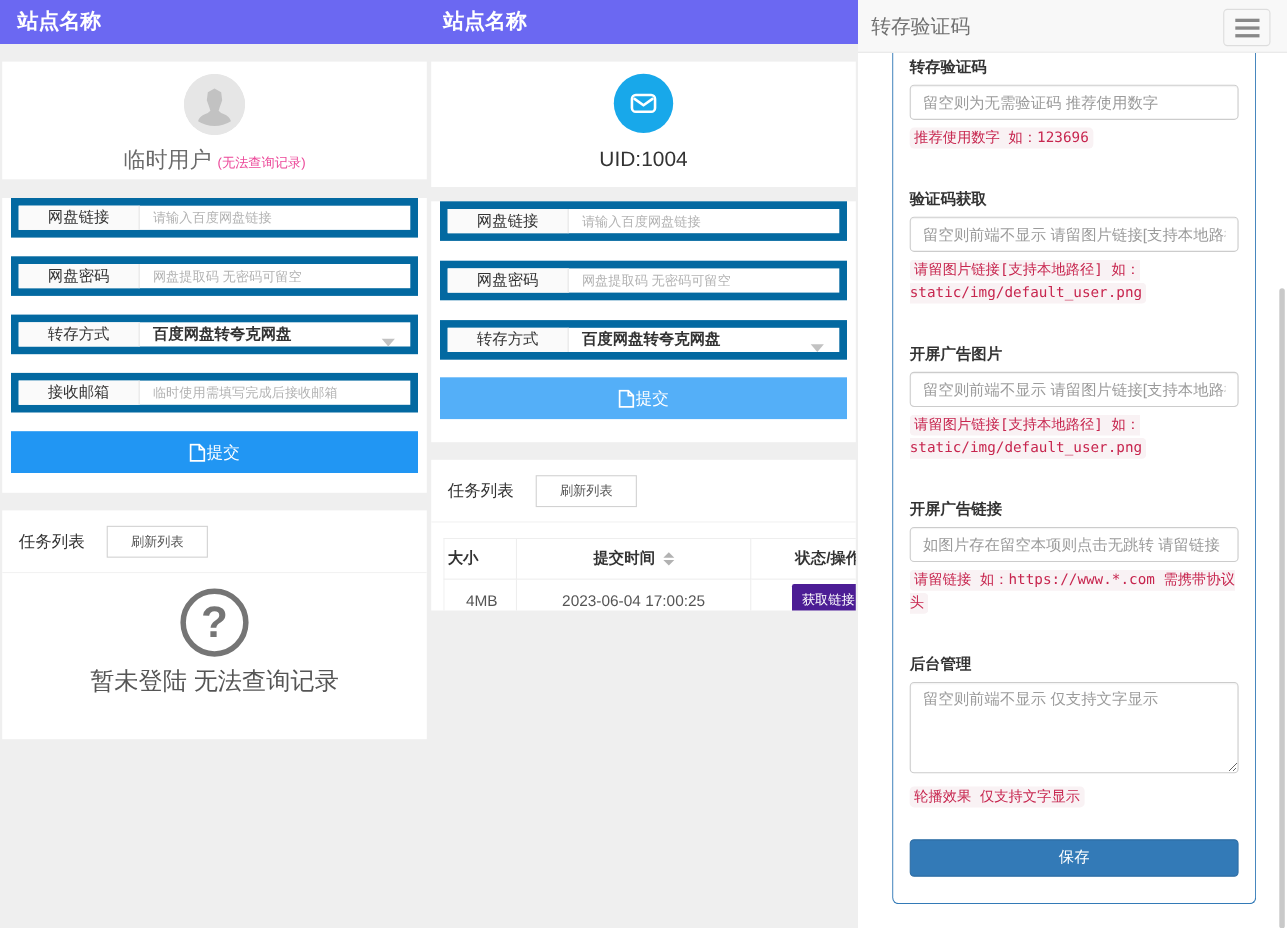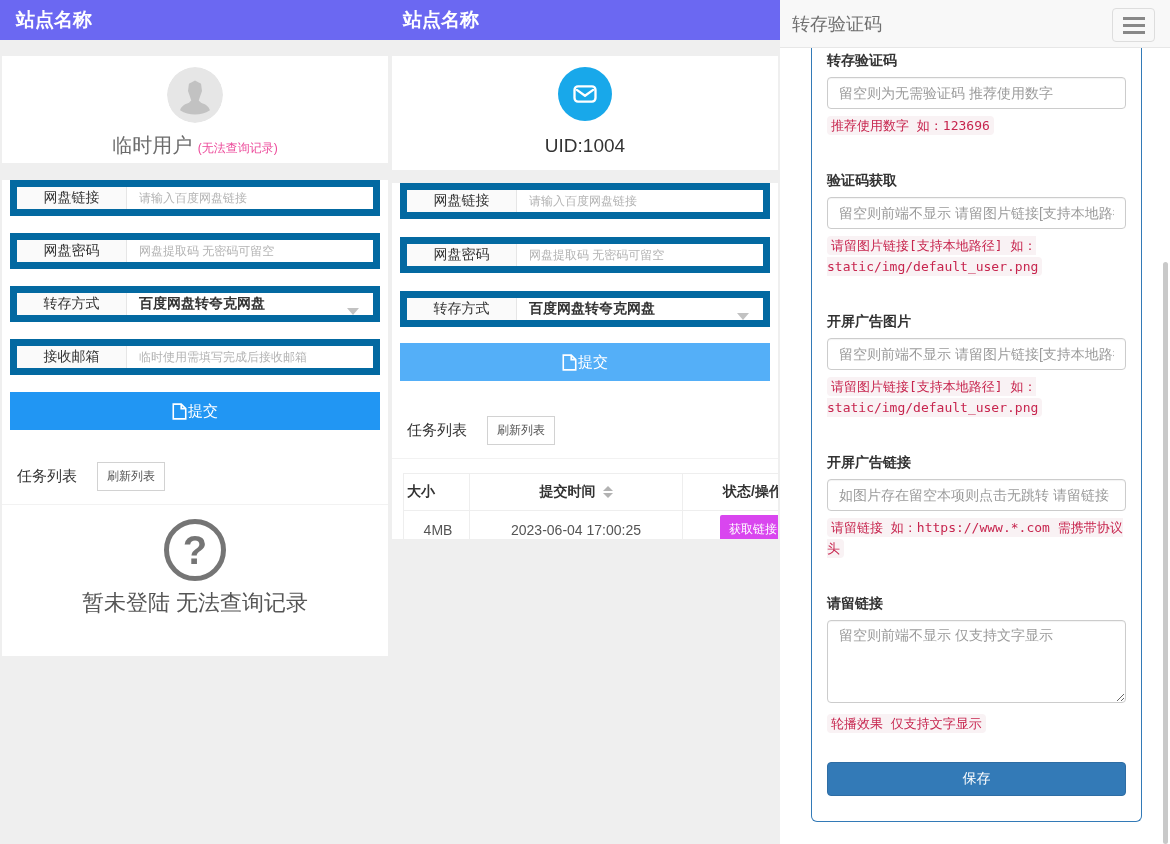--- a/index.html
+++ b/index.html
@@ -44,27 +44,27 @@
   .select-arrow { position:absolute; right:14px; top:15px; width:0; height:0;
                   border-left:6px solid transparent; border-right:6px solid transparent;
                   border-top:7px solid #c2c2c2; }
   .submit-btn { margin-top:17px; height:38px; width:100%; border:none; color:#fff; font-size:15px;
                 display:flex; align-items:center; justify-content:center; gap:1px; cursor:pointer;
                 font-family:"Liberation Sans", sans-serif; }
   #panel-left .submit-btn { background:#2196f3; }
   #panel-mid .submit-btn { margin-top:16px; background:#54aff8; }
 
   
-  .task-card { overflow:hidden; }
+  .task-card { margin-top:16px; overflow:hidden; }
   #panel-left .task-card { height:208px; }
   #panel-mid .task-card { height:137px; }
   .task-head { padding:14px 15px 13px 15px; border-bottom:1px solid #f2f2f2; display:flex; align-items:center; }
   .task-title { font-size:15px; color:#333; }
   .refresh-btn { margin-left:20px; background:#fff; border:1px solid #d2d2d2; color:#555;
-                 font-size:12px; padding:5px 9px; cursor:pointer; font-family:"Liberation Sans", sans-serif; }
+                 font-size:12px; padding:5px 21px; cursor:pointer; font-family:"Liberation Sans", sans-serif; }
   .empty-box { text-align:center; padding-top:14px; }
   .q-circle { width:62px; height:62px; margin:0 auto; border:5px solid #757575; border-radius:50%;
               display:flex; align-items:center; justify-content:center;
               font-size:40px; font-weight:700; color:#757575; }
   .empty-text { margin-top:7px; font-size:22px; color:#555; }
 
   
   .tbl-wrap { margin:14px 0 0 11px; width:379px; overflow:hidden; }
   table.task-tbl { border-collapse:collapse; width:420px; table-layout:fixed; }
   .task-tbl th, .task-tbl td { border:1px solid #eee; font-size:14px; }
@@ -73,21 +73,21 @@
   .col-size { width:66px; }
   .col-time { width:213px; }
   .col-act  { width:141px; }
   .cell-left { text-align:left; padding-left:3px; font-weight:700; }
   .td-left { text-align:left; padding-left:3px; }
   .sort-icon { display:inline-block; vertical-align:middle; margin-left:7px; cursor:pointer; }
   .sort-icon i { display:block; width:0; height:0; border-left:5px solid transparent;
                  border-right:5px solid transparent; }
   .sort-up { border-bottom:5px solid #b2b2b2; margin-bottom:2px; }
   .sort-down { border-top:5px solid #b2b2b2; }
-  .get-link-btn { background:#d946ef; color:#fff; border:none; font-size:12px; padding:6px 9px;
+  .get-link-btn { background:#4c1d95; color:#fff; border:none; font-size:12px; padding:6px 9px;
                   border-radius:2px; cursor:pointer; font-family:"Liberation Sans", sans-serif; }
 
   
   .admin-header { height:48px; background:#f8f8f8; border-bottom:1px solid #e7e7e7; position:relative; }
   .admin-title { font-size:18px; color:#6f6f6f; line-height:48px; padding-left:12px; }
   .hamburger { position:absolute; right:15px; top:8px; width:43px; height:34px; background:#f8f8f8;
                border:1px solid #ddd; border-radius:4px; cursor:pointer; display:flex;
                flex-direction:column; align-items:center; justify-content:center; gap:4px; }
   .hamburger span { display:block; width:22px; height:3px; background:#888; }
 
@@ -283,21 +283,21 @@
     <div class="fgroup">
       <div class="flabel">开屏广告链接</div>
       <input class="finput" placeholder="如图片存在留空本项则点击无跳转 请留链接" style="">
       <div class="fhint">
         <span>请留链接 如：https://www.*.com 需携带协议
 头</span>
       </div>
     </div>
 
     <div class="fgroup">
-      <div class="flabel">请留链接</div>
+      <div class="flabel">后台管理</div>
       <textarea class="ftextarea" placeholder="留空则前端不显示 仅支持文字显示" style=""></textarea>
       <div class="fhint">
         <span>轮播效果 仅支持文字显示</span>
       </div>
     </div>
 
     <button class="save-btn">保存</button>
   </div>
 
   <div class="scroll-thumb"></div>

